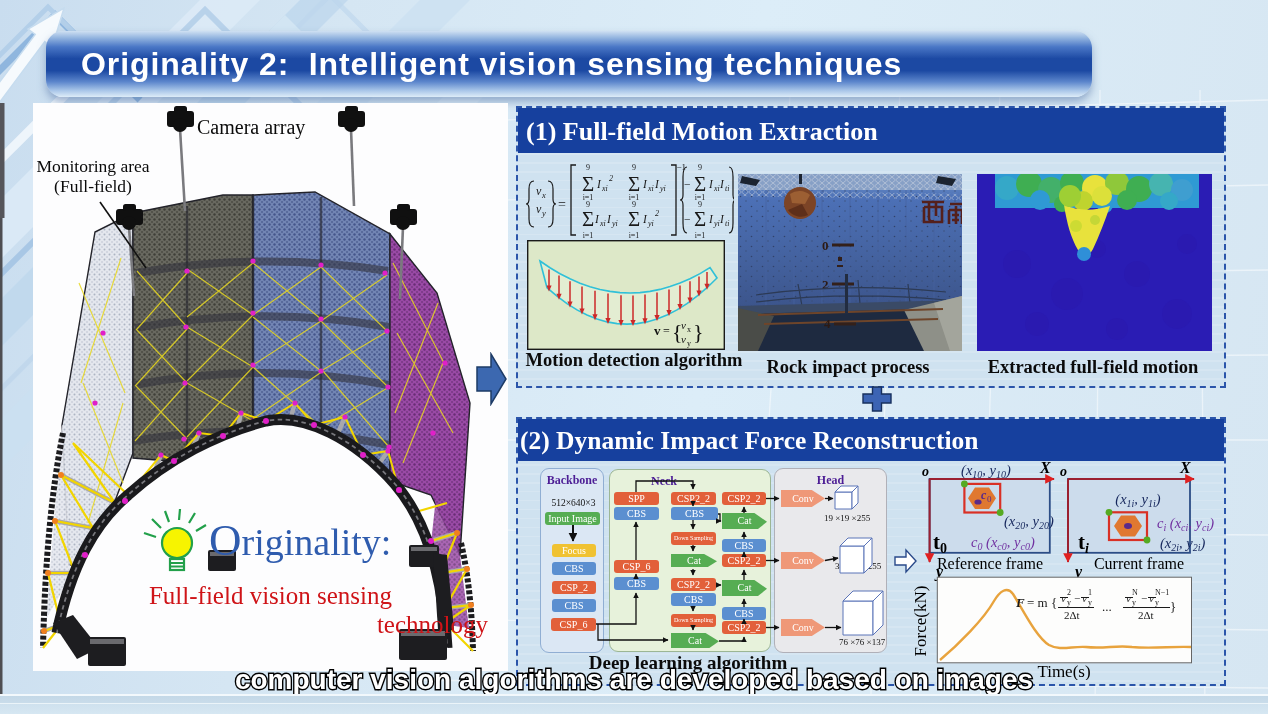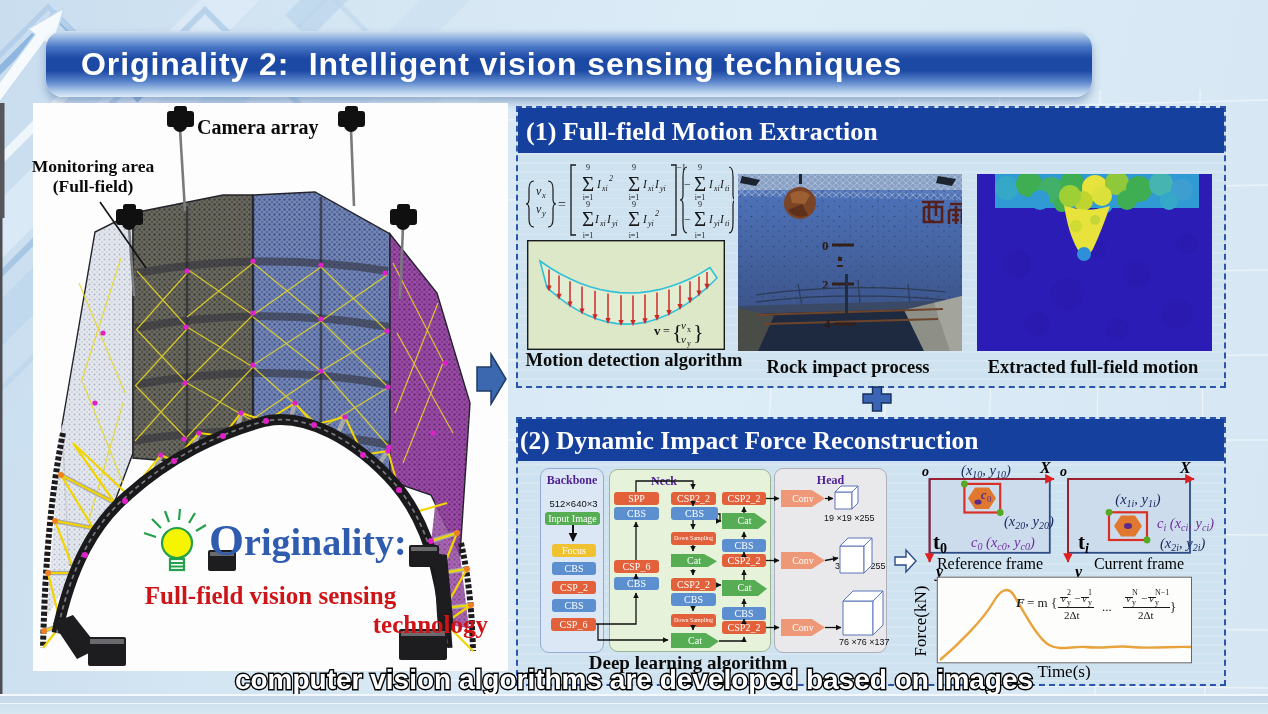--- a/index.html
+++ b/index.html
@@ -7,21 +7,21 @@
        font-family:"Liberation Sans",sans-serif;
        background:linear-gradient(100deg,#c9ddef 0%,#d5e6f3 25%,#dceDf8 55%,#d6e6f2 100%);}
   .abs{position:absolute;}
   
   #titlebar{left:46px;top:31px;width:1046px;height:66px;border-radius:17px;
     background:linear-gradient(180deg,#cfe0f2 0%,#95b6e0 10%,#4a77c6 24%,#1c49a3 42%,#1c49a3 60%,#5c86cc 77%,#a8c5e8 90%,#ddecf8 100%);
     box-shadow:0 5px 9px rgba(90,120,170,0.55);}
   #titlebar span{position:absolute;left:35px;top:15px;color:#fff;font-size:32px;letter-spacing:0.9px;font-weight:bold;}
   
   #leftpanel{left:33px;top:103px;width:475px;height:568px;background:#fdfdfe;}
-  .serifb{font-family:"Liberation Serif",serif;font-weight:bold;}
+  .serifb{font-family:"Liberation Serif",serif;font-weight:normal;}
   #cam-label{left:164px;top:13px;font-size:20px;color:#0a0a0a;}
   #mon-label{left:-55px;top:53px;width:230px;text-align:center;font-size:17.5px;line-height:20px;color:#0a0a0a;}
   #orig-label{left:176px;top:417px;font-size:38px;color:#2f5cae;}
   #orig-label .bigO{font-size:45px;line-height:40px;}
   #red1{left:20px;top:479px;width:435px;text-align:center;font-size:25px;color:#cf1418;}
   #red2{left:20px;top:508px;width:435px;text-align:right;font-size:25px;color:#cf1418;}
   
   .rpanel{left:516px;width:706px;}
   .rp-border{border:2px dashed #2b55aa;background:
       repeating-linear-gradient(180deg,rgba(255,255,255,0.15) 0 1.5px,rgba(255,255,255,0) 1.5px 9px),#cfe2f0;}
@@ -43,21 +43,21 @@
   .gt{position:absolute;width:100%;text-align:center;font-family:"Liberation Serif",serif;font-weight:bold;font-size:12px;color:#4c1d95;top:4px;}
   .nb{position:absolute;height:13px;border-radius:3px;color:#fff;font-size:10px;line-height:13px;
       text-align:center;font-family:"Liberation Serif",serif;}
   .or{background:#e2603a;}
   .bl{background:#5b8fd0;}
   .gr{background:#56ad53;}
   .yw{background:#f0c232;color:#fff;}
   .cat{background:#56ad53;clip-path:polygon(0 0,72% 0,100% 55%,80% 100%,0 100%);border-radius:0;}
   .conv{background:#ef9878;clip-path:polygon(0 0,70% 0,100% 50%,70% 100%,0 100%);border-radius:0;
         color:#fff;font-size:10px;}
-  .dim{position:absolute;font-size:9px;color:#111;font-family:Liberation Sans, sans-serif;}
+  .dim{position:absolute;font-size:9px;color:#111;font-family:Liberation Serif, serif;}
   
   #bottomband{left:0;top:694px;width:1268px;height:20px;
      background:linear-gradient(180deg,#f2f8fc 0,#f2f8fc 1.5px,#c3d8e7 1.5px,#c9dcea 8.5px,#ebf4f9 8.5px,#ebf4f9 10px,#cfe1ee 10px,#d6e7f2 100%);}
 </style>
 </head>
 <body>
 
 <svg class="abs" id="bgpat" width="1268" height="714" style="left:0;top:0">
   <defs>
     <linearGradient id="fadeTL" x1="0" y1="0" x2="1" y2="1">

